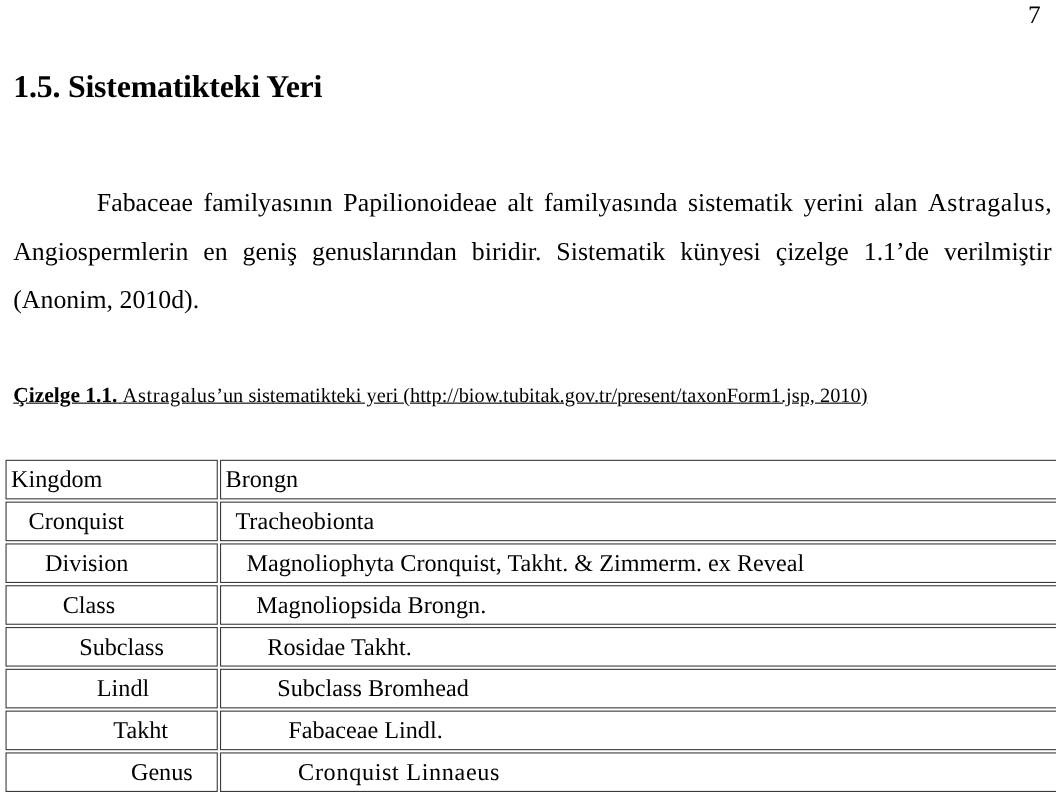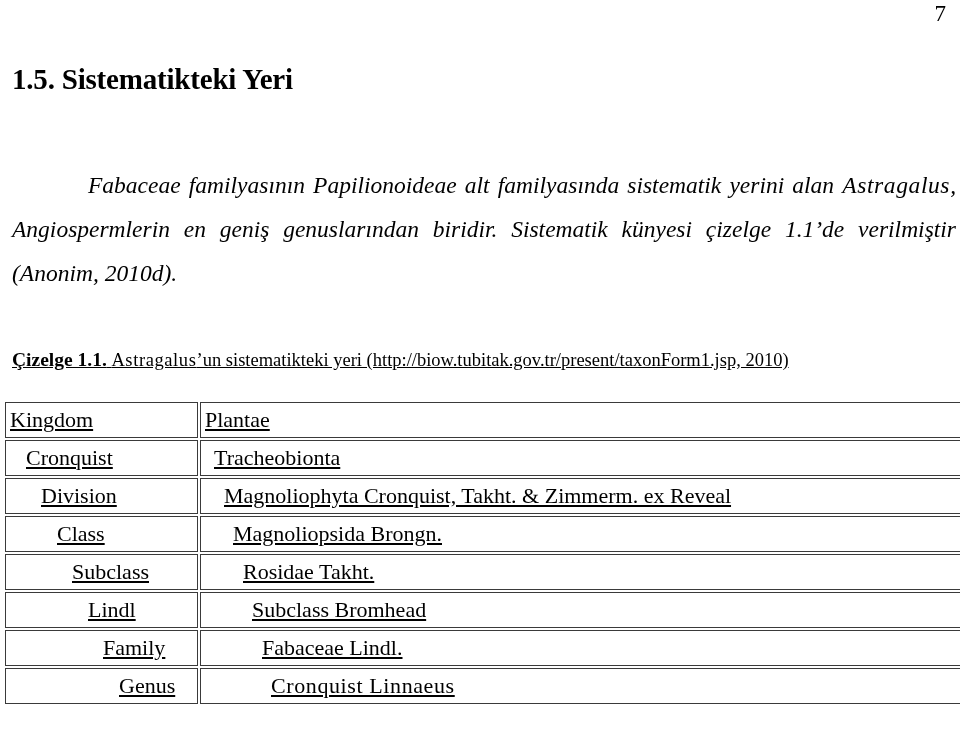--- a/index.html
+++ b/index.html
@@ -41,21 +41,20 @@
   
   .body-paragraph {
     position: absolute;
     top: 163px;
     left: 12px;
     width: 944px;
     font-size: 23.5px;
     line-height: 44px;
     text-align: justify;
     text-justify: inter-word;
-    font-style: italic;
   }
   .body-paragraph .first-line-indent {
     display: inline-block;
     width: 76px;
   }
   .sp {
     letter-spacing: 0.6px;
   }
 
   
@@ -73,24 +72,23 @@
     font-weight: bold;
     font-size: 19.5px;
   }
   .table-caption .cap-text {
     font-size: 18.5px;
   }
 
   
   .taxonomy-table-wrap {
     position: absolute;
-    top: 400px;
+    top: 416px;
     left: 3px;
     width: 953px;
-    text-decoration: underline;
   }
   table.taxonomy-table {
     border-collapse: separate;
     border-spacing: 2px;
     width: 951px;
     table-layout: fixed;
     background: #ffffff;
   }
   table.taxonomy-table td {
     border: 1px solid #3a3a3a;
@@ -129,21 +127,21 @@
 <div class="table-caption">
   <span class="cap-label">Çizelge 1.1.</span><span class="cap-text"> </span><span class="cap-text sp">Astragalus</span><span class="cap-text">’un sistematikteki yeri (http://biow.tubitak.gov.tr/present/taxonForm1.jsp, 2010)</span>
 </div>
 
 <div class="taxonomy-table-wrap">
   <table class="taxonomy-table">
     <tbody>
 
     <tr>
           <td class="rank-cell"><span class="indent-box" style="width: 0px;"></span><span>Kingdom</span></td>
-          <td class="name-cell"><span class="indent-box" style="width: 0px;"></span><span>Plantae</span></td>
+          <td class="name-cell"><span class="indent-box" style="width: 0px;"></span><span>Brongn</span></td>
         </tr>
         <tr>
           <td class="rank-cell"><span class="indent-box" style="width: 16px;"></span><span>Cronquist</span></td>
           <td class="name-cell"><span class="indent-box" style="width: 9px;"></span><span>Tracheobionta</span></td>
         </tr>
         <tr>
           <td class="rank-cell"><span class="indent-box" style="width: 31px;"></span><span>Division</span></td>
           <td class="name-cell"><span class="indent-box" style="width: 19px;"></span><span>Magnoliophyta  Cronquist, Takht. &amp; Zimmerm. ex Reveal</span></td>
         </tr>
         <tr>
@@ -152,21 +150,21 @@
         </tr>
         <tr>
           <td class="rank-cell"><span class="indent-box" style="width: 62px;"></span><span>Subclass</span></td>
           <td class="name-cell"><span class="indent-box" style="width: 38px;"></span><span>Rosidae Takht.</span></td>
         </tr>
         <tr>
           <td class="rank-cell"><span class="indent-box" style="width: 78px;"></span><span>Lindl</span></td>
           <td class="name-cell"><span class="indent-box" style="width: 47px;"></span><span>Subclass Bromhead</span></td>
         </tr>
         <tr>
-          <td class="rank-cell"><span class="indent-box" style="width: 93px;"></span><span>Family</span></td>
+          <td class="rank-cell"><span class="indent-box" style="width: 93px;"></span><span>Takht</span></td>
           <td class="name-cell"><span class="indent-box" style="width: 57px;"></span><span>Fabaceae Lindl.</span></td>
         </tr>
         <tr>
           <td class="rank-cell"><span class="indent-box" style="width: 109px;"></span><span>Genus</span></td>
           <td class="name-cell"><span class="indent-box" style="width: 66px;"></span><span class="sp">Cronquist Linnaeus</span></td>
         </tr>
       </tbody>
   </table>
 </div>
 

